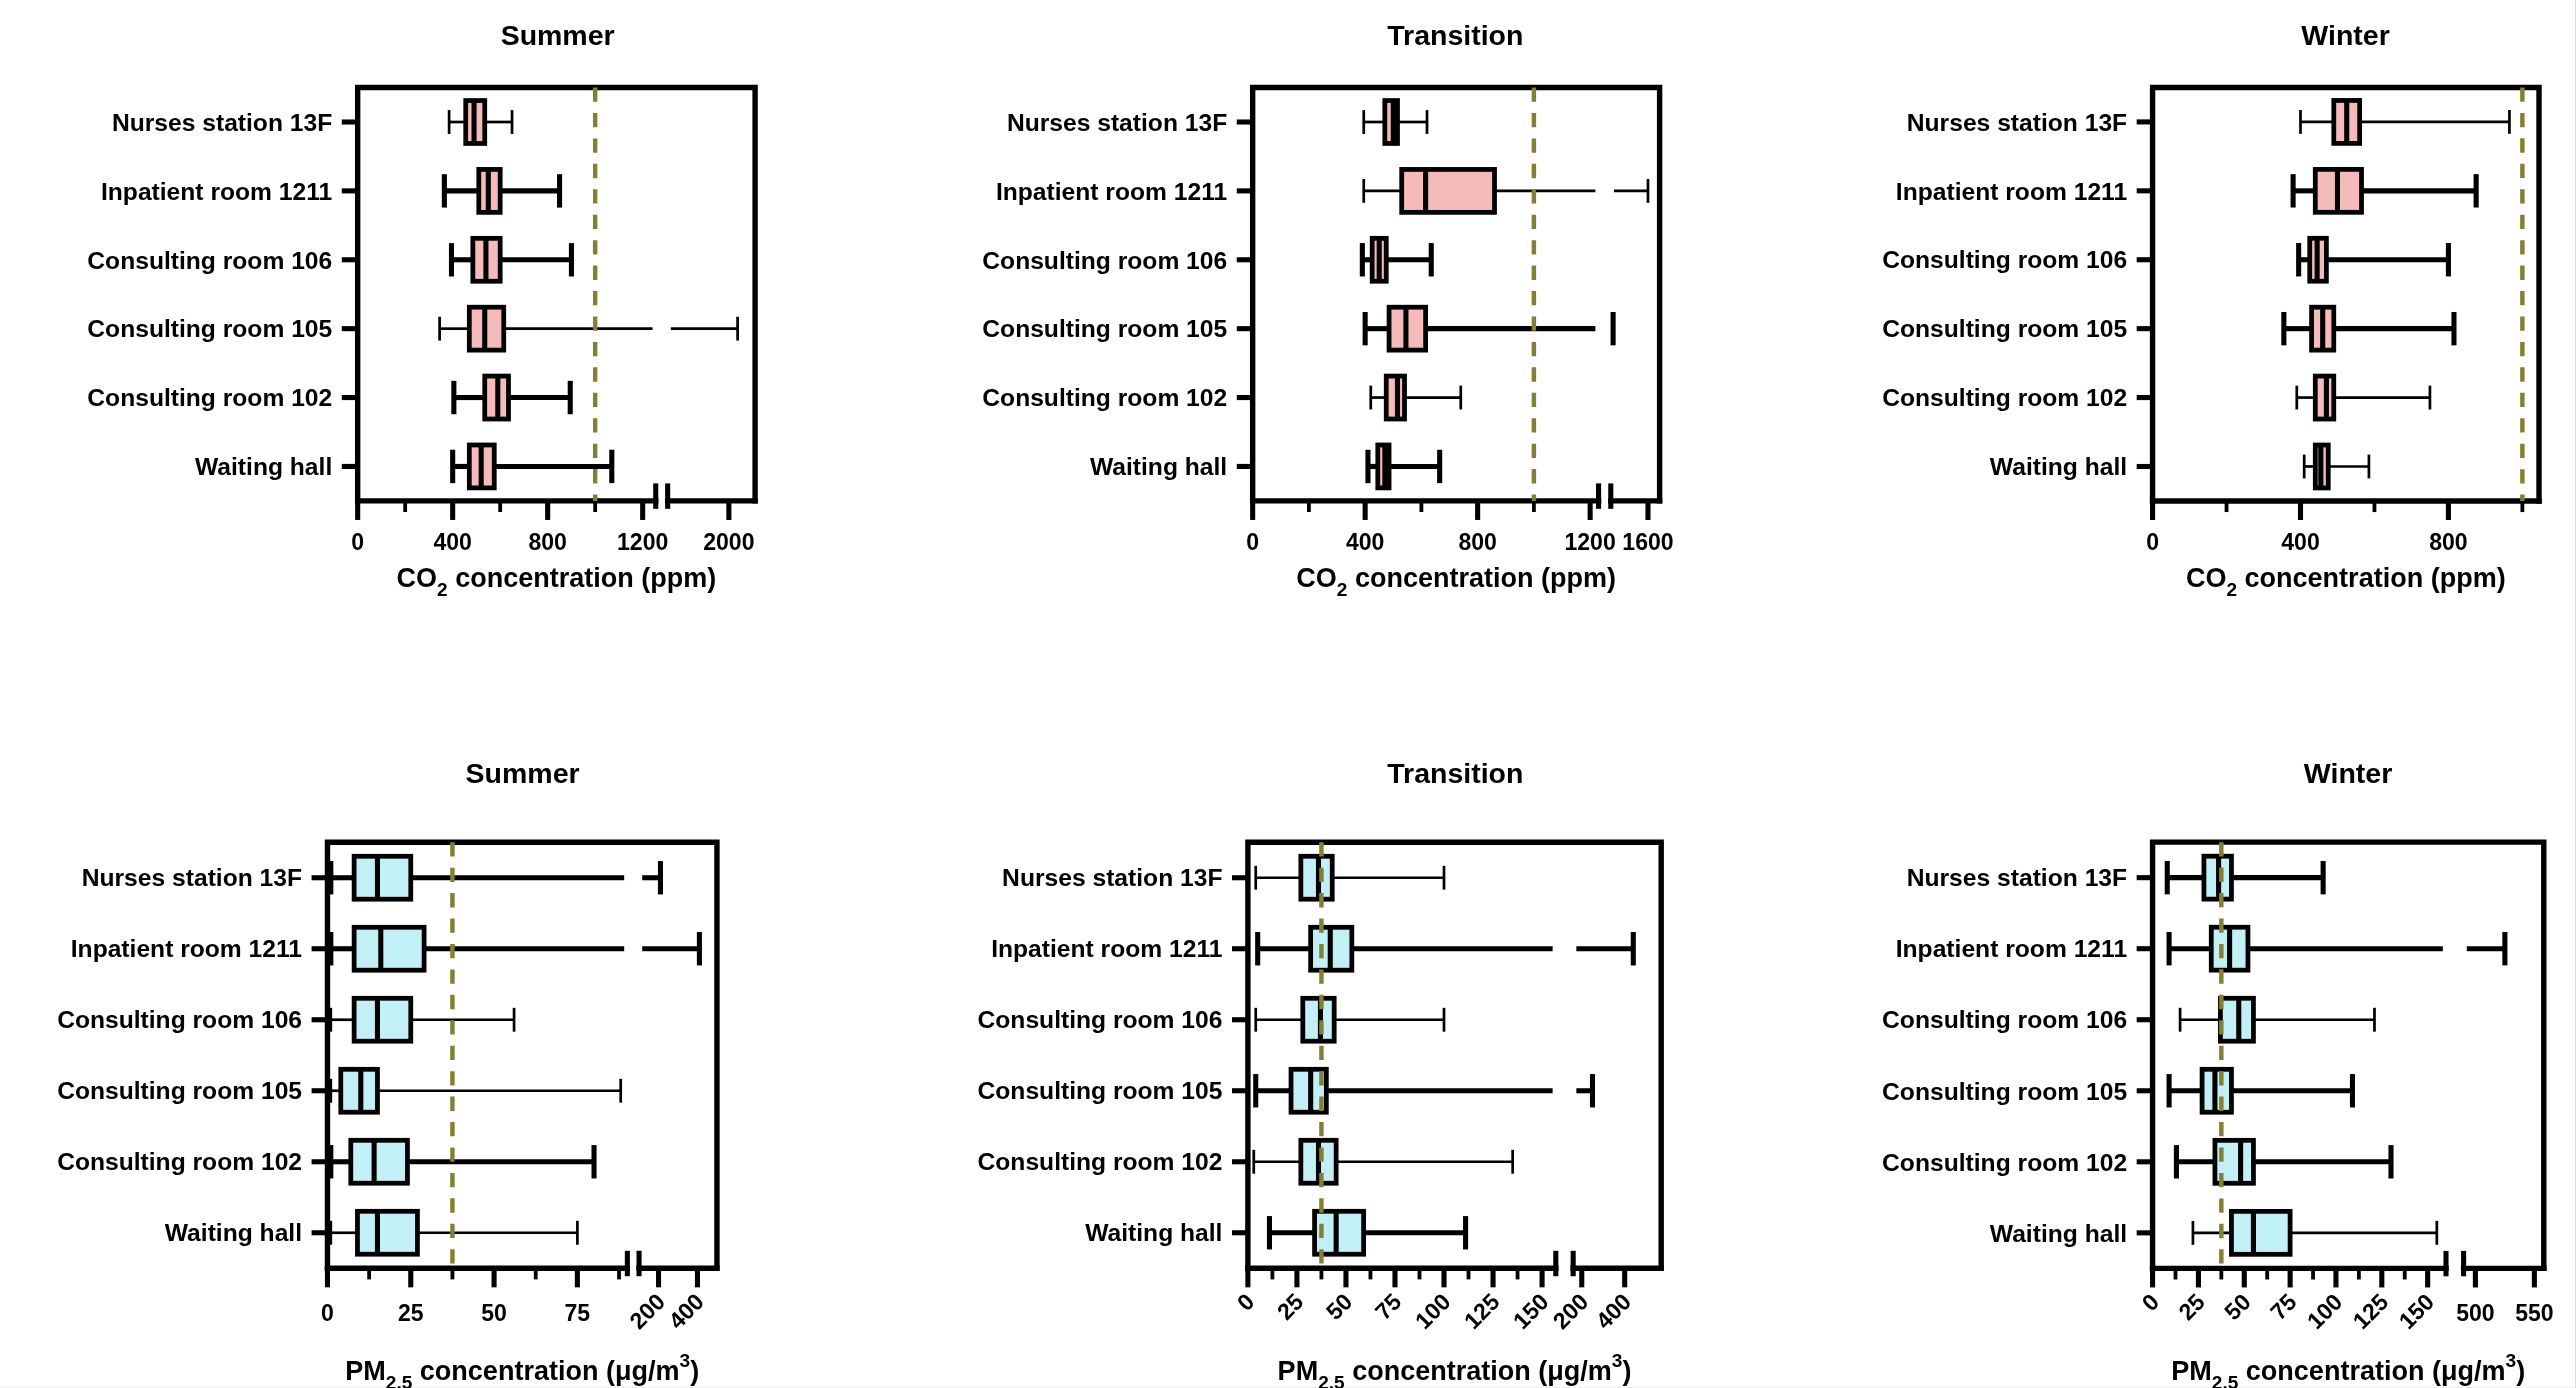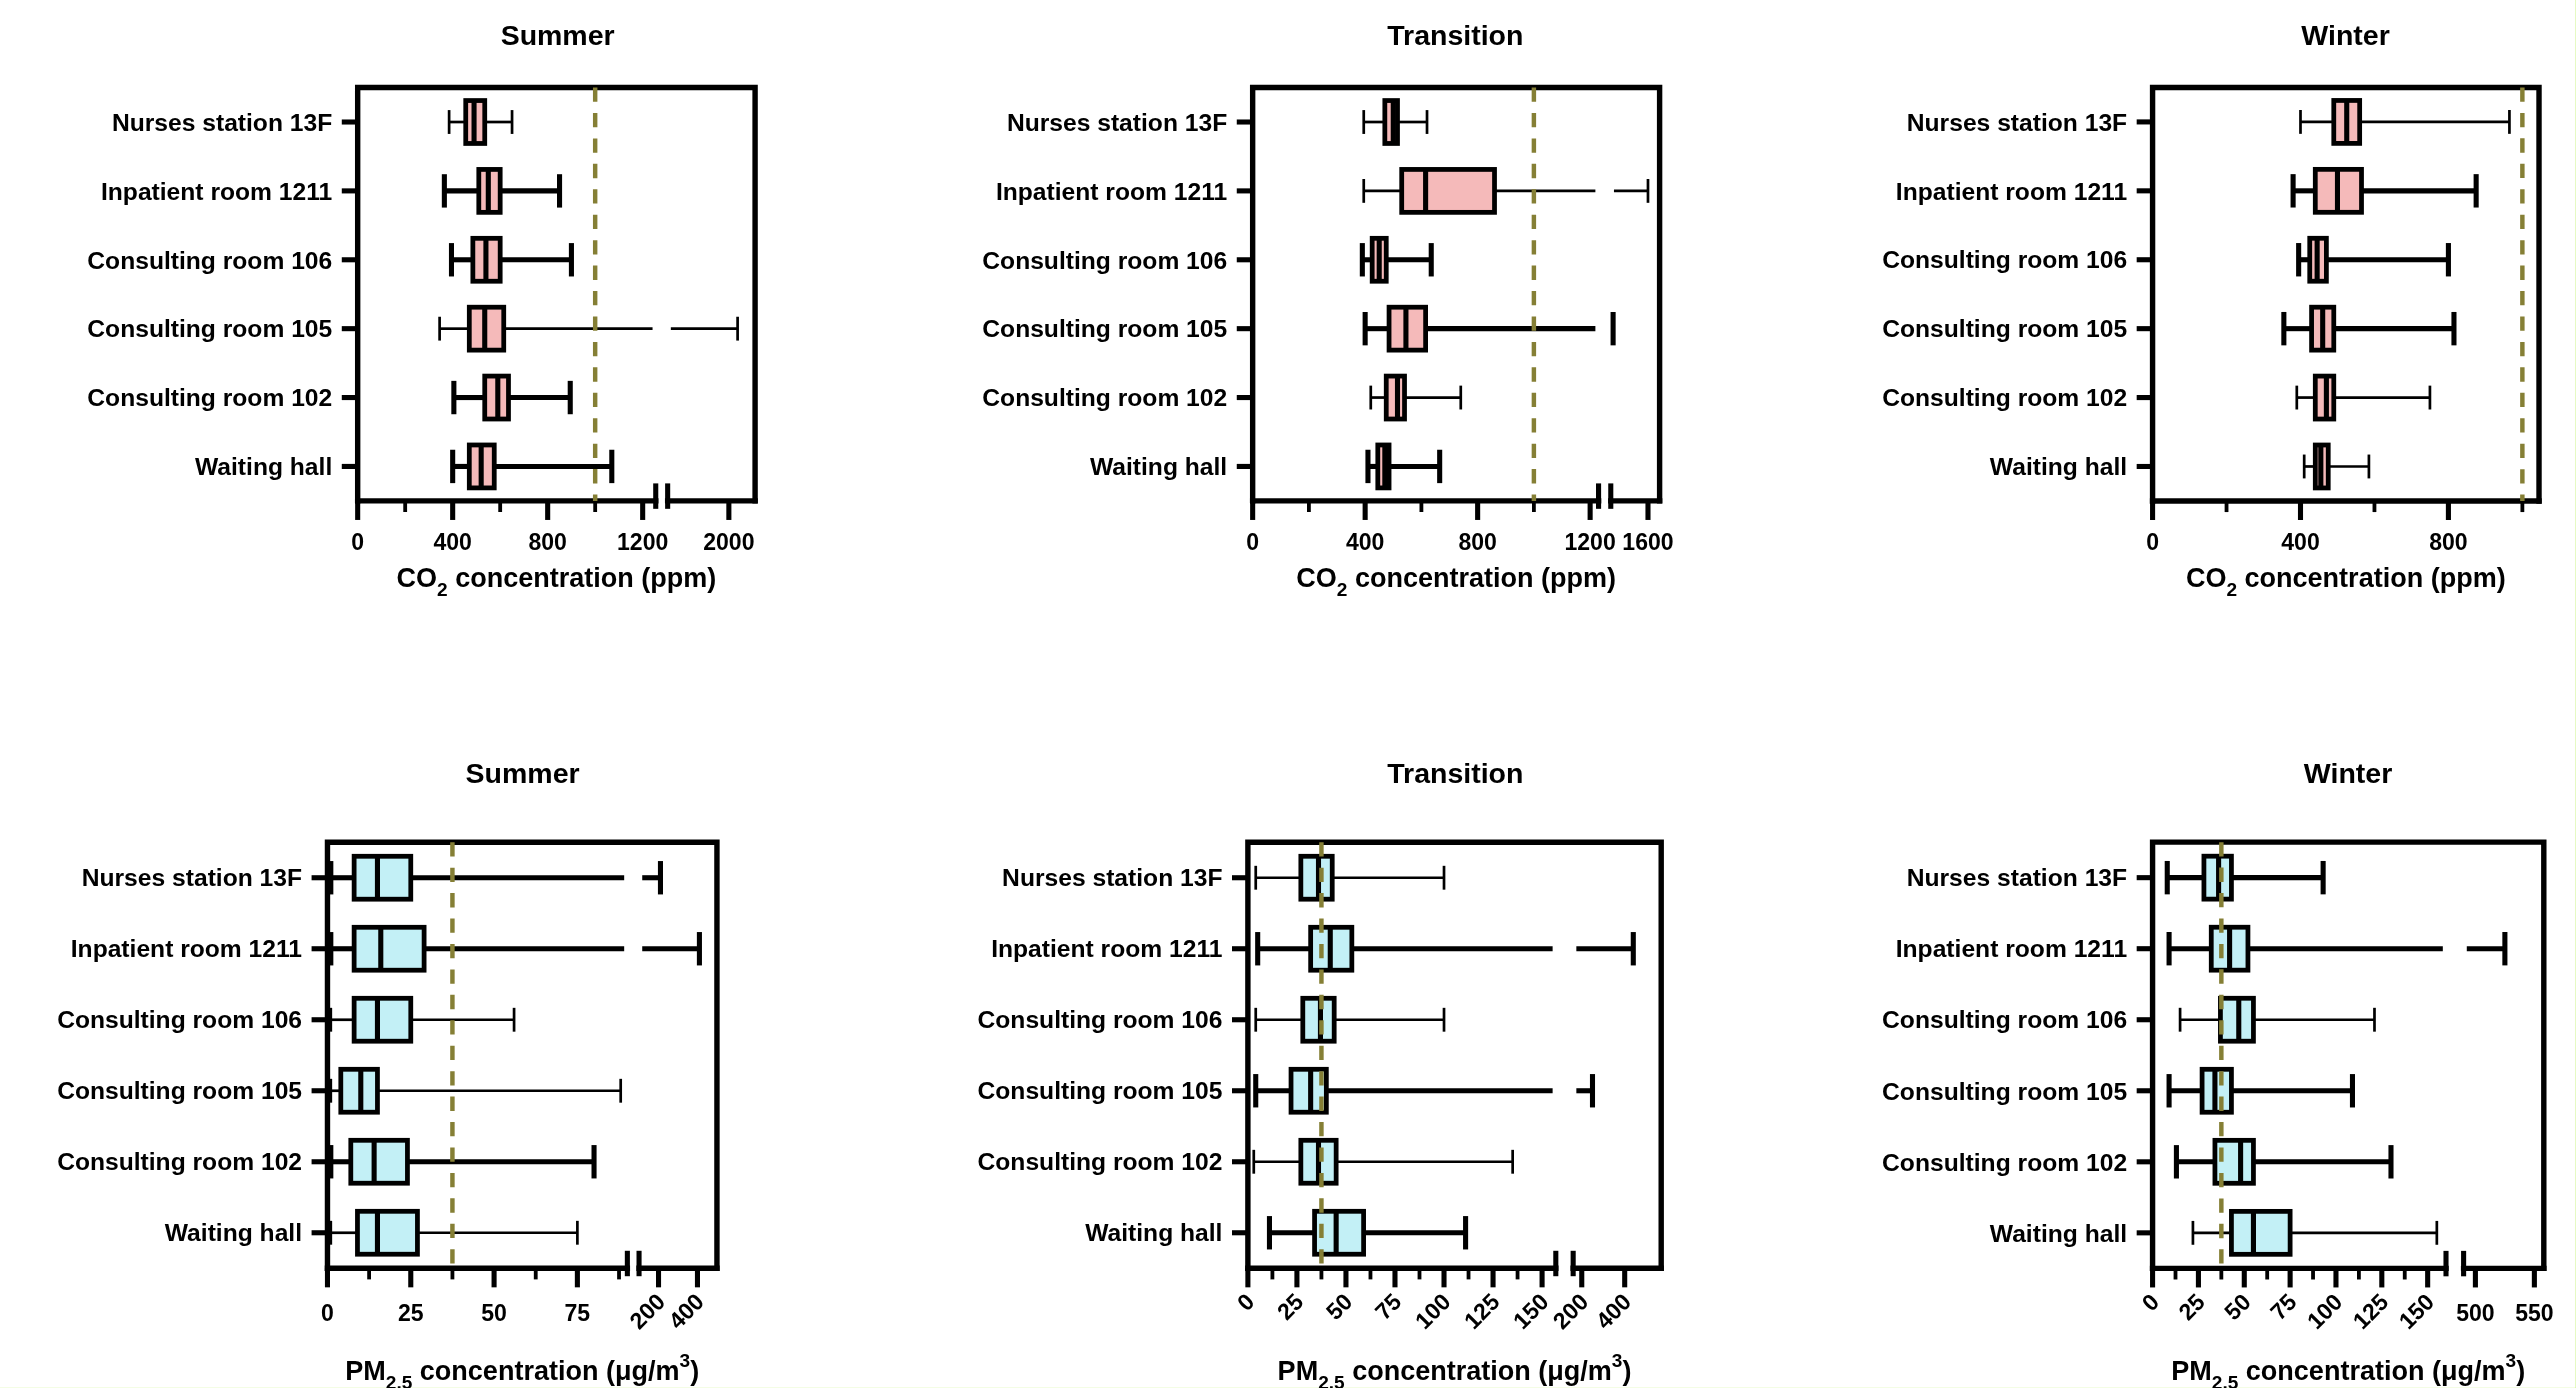--- a/index.html
+++ b/index.html
@@ -1,16 +1,16 @@
 <!DOCTYPE html>
 <html style="font-size:10.2px"><head>
 <meta charset="utf-8">
 <style>
   html,body{margin:0;padding:0;background:#fff;}
-  #stage{position:relative;width:2576px;height:1388px;background:#bef264;overflow:hidden;}
+  #stage{position:relative;width:2576px;height:1388px;background:#a3a3a3;overflow:hidden;}
   #canvas{position:relative;width:1030px;height:555px;background:#fff;
           transform:scale(2.5006);transform-origin:0 0;
           font-family:"Liberation Sans",sans-serif;}
   .panel{position:absolute;}
   .panel svg{position:absolute;left:0;top:0;overflow:visible;}
   .panel-title{position:absolute;font:700 11.4px "Liberation Sans",sans-serif;color:#000;
                transform:translateX(-50%);white-space:nowrap;}
   .frame{stroke:#000;stroke-width:3.4;fill:none;stroke-linecap:square;}
   .axln{stroke:#000;stroke-width:3.4;stroke-linecap:square;}
   .tick{stroke:#000;stroke-width:3.2;}

